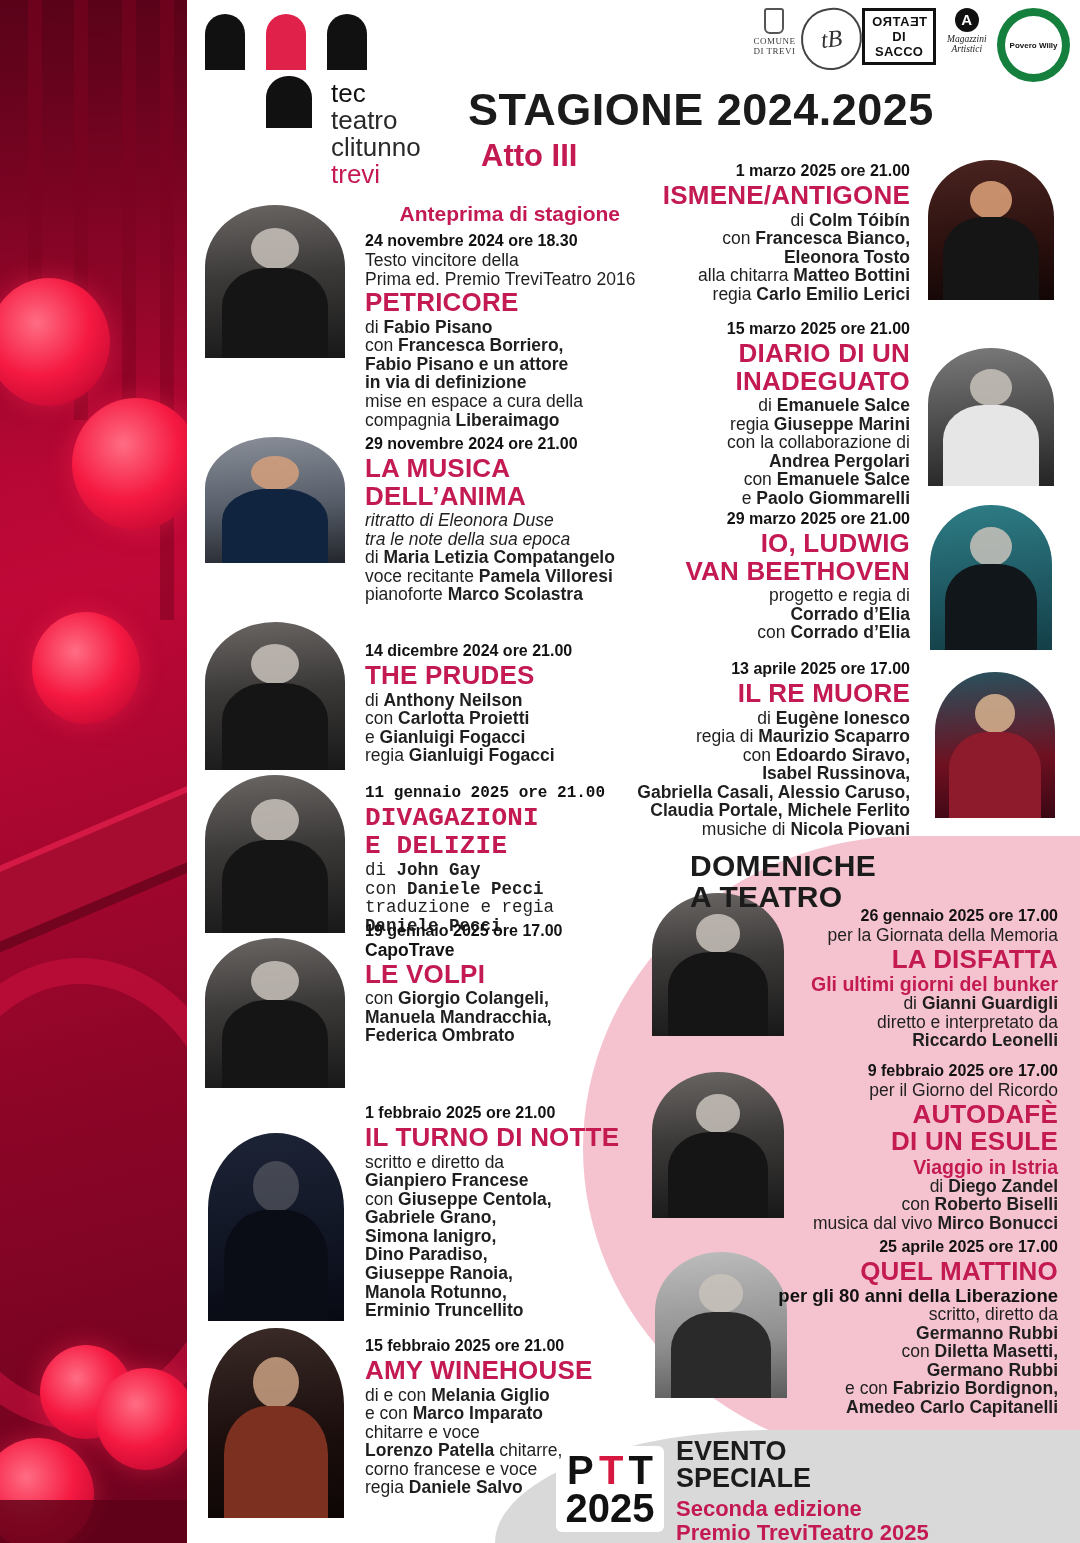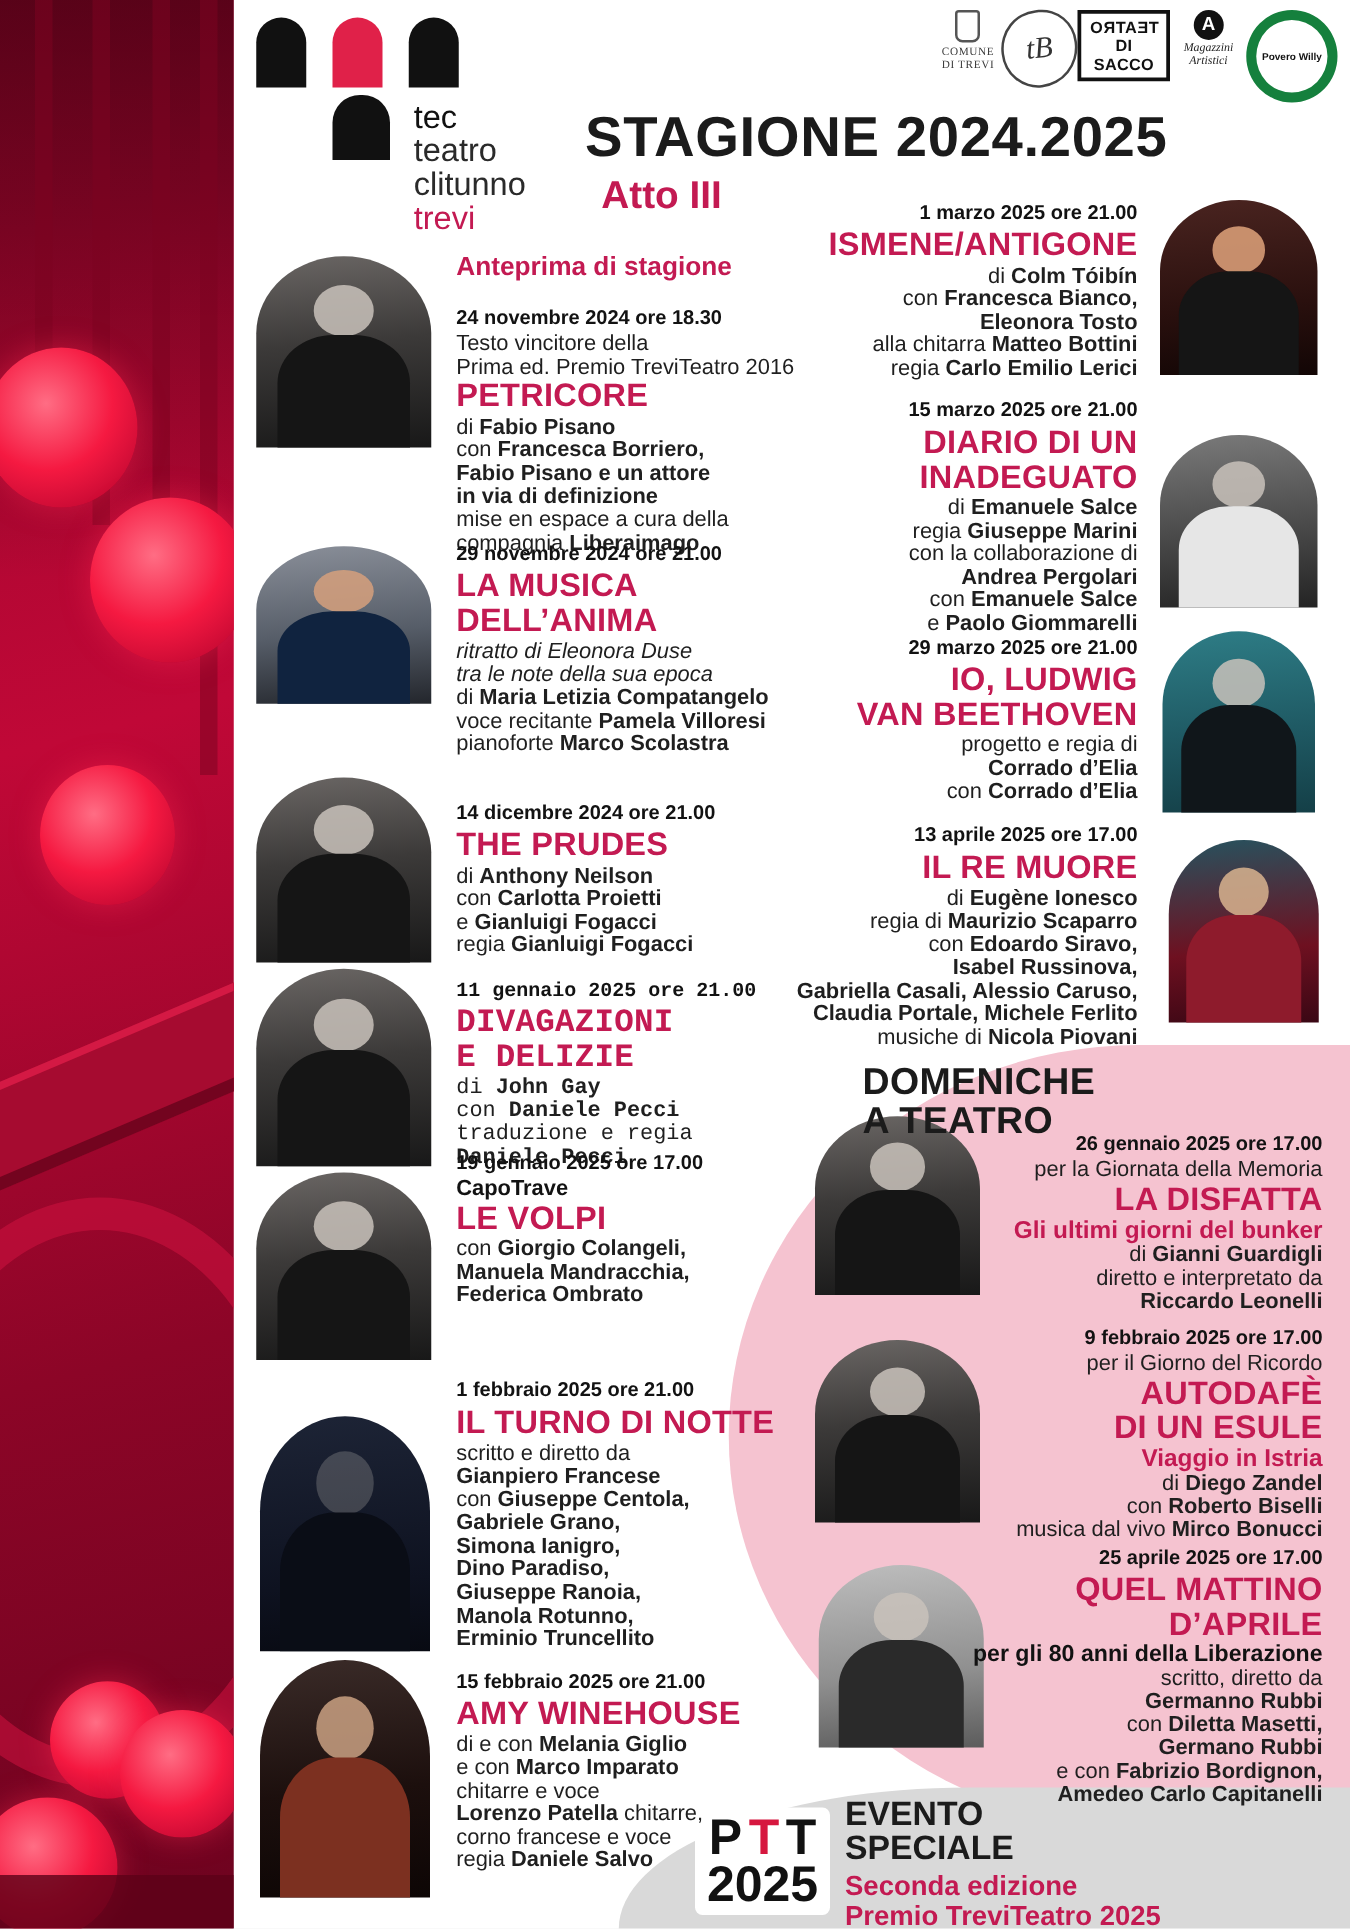--- a/index.html
+++ b/index.html
@@ -92,21 +92,21 @@
                    background:var(--pink,#f5c3d0);border-radius:330px 0 0 330px/315px 0 0 315px;}
   .footer-swoosh{position:absolute;left:495px;top:1430px;width:585px;height:113px;z-index:1;
                  background:var(--grey,#d9d9d9);border-top-left-radius:280px 113px;}
 
   
   .event{position:absolute;z-index:3;font-size:17.5px;line-height:18.6px;}
   .event .row{white-space:nowrap;}
   .col-left{left:365px;width:255px;text-align:left;}
   .col-right{left:555px;width:355px;text-align:right;}
   .col-pink{left:690px;width:368px;text-align:right;}
-  .row-section{font-weight:800;color:var(--accent,#c31a52);font-size:21px;line-height:22px;margin-bottom:19px;}
+  .row-section{font-weight:800;color:var(--accent,#c31a52);font-size:21px;line-height:22px;margin-bottom:5px;text-align:right;}
   .row-date{font-weight:800;color:#121212;font-size:16px;line-height:21px;}
   .row-pre{font-weight:700;color:#121212;}
   .row-title{font-weight:800;color:var(--accent,#c31a52);font-size:26px;line-height:25.5px;
              letter-spacing:.2px;margin:2px 0 2px;}
   .row-sub{font-weight:800;color:var(--accent,#c31a52);font-size:19.5px;line-height:20px;}
   .row-italic{font-style:italic;}
   .row-boldline{font-weight:800;color:#121212;font-size:18.5px;}
   .row-body b{font-weight:700;}
 
   .ev-petricore{top:203px;} .ev-musica{top:433px;} .ev-prudes{top:640px;}
@@ -339,21 +339,20 @@
       <div class="row row-title">AUTODAFÈ</div>
       <div class="row row-title">DI UN ESULE</div>
       <div class="row row-sub">Viaggio in Istria</div>
       <div class="row row-body"><span>di </span><b>Diego Zandel</b></div>
       <div class="row row-body"><span>con </span><b>Roberto Biselli</b></div>
       <div class="row row-body"><span>musica dal vivo </span><b>Mirco Bonucci</b></div>
     </div>
   <div class="event col-pink ev-quelmattino">
       <div class="row row-date">25 aprile 2025 ore 17.00</div>
       <div class="row row-title">QUEL MATTINO</div>
-      <div class="row row-title">D’APRILE</div>
       <div class="row row-boldline">per gli 80 anni della Liberazione</div>
       <div class="row row-body"><span>scritto, diretto da</span></div>
       <div class="row row-body"><b>Germanno Rubbi</b></div>
       <div class="row row-body"><span>con </span><b>Diletta Masetti,</b></div>
       <div class="row row-body"><b>Germano Rubbi</b></div>
       <div class="row row-body"><span>e con </span><b>Fabrizio Bordignon,</b></div>
       <div class="row row-body"><b>Amedeo Carlo Capitanelli</b></div>
     </div>
 
   <div class="ptt-box">

